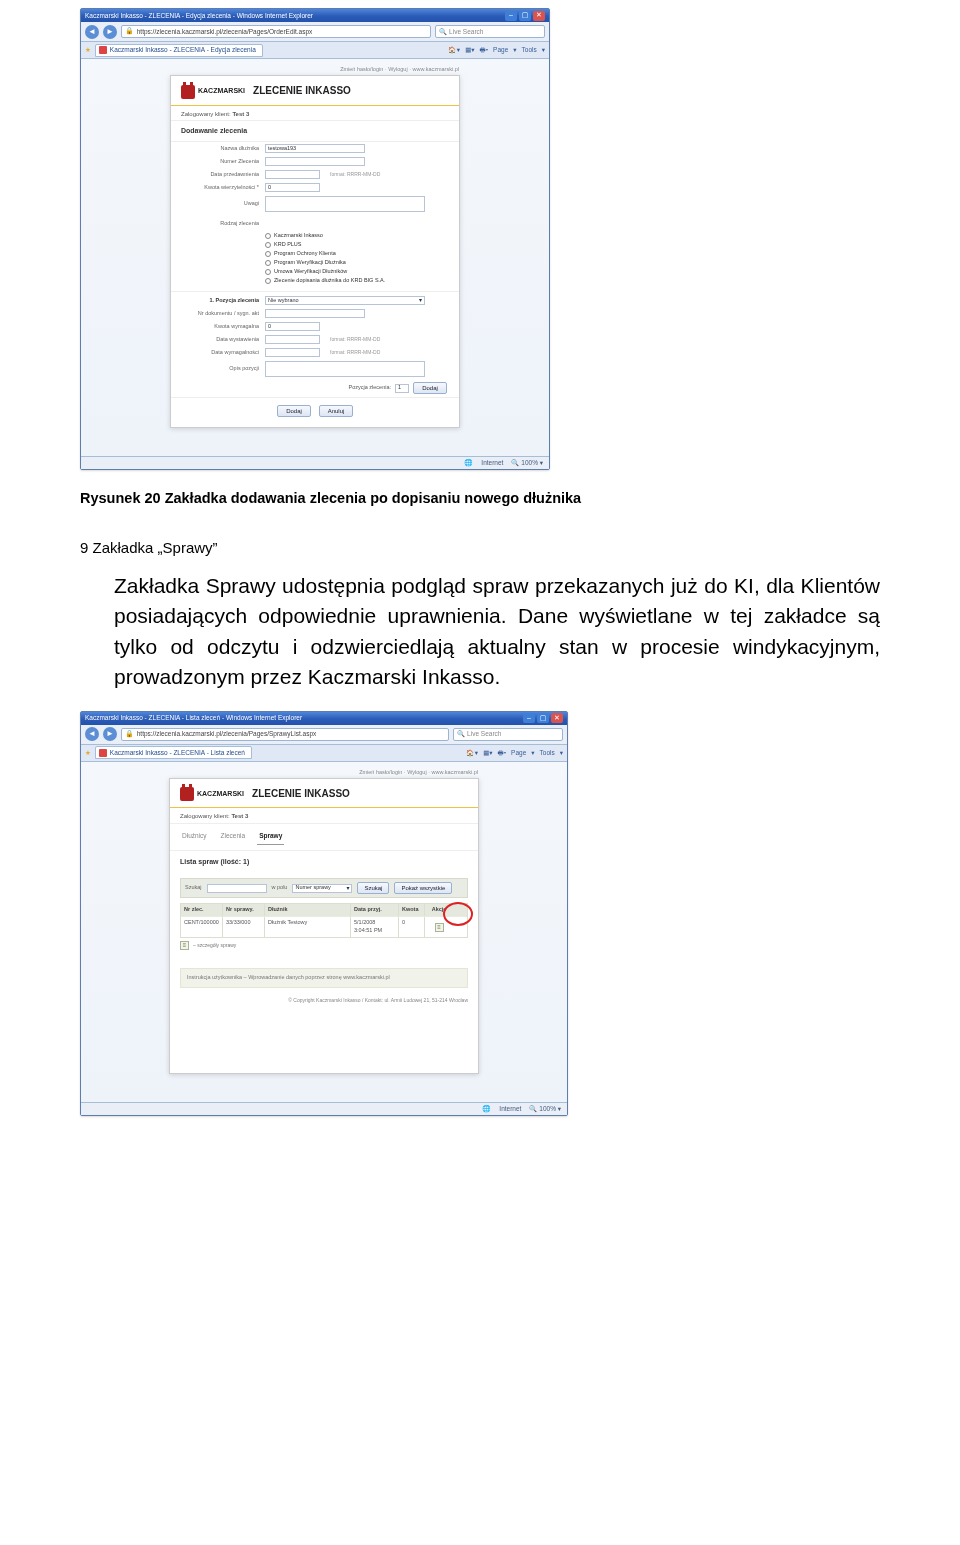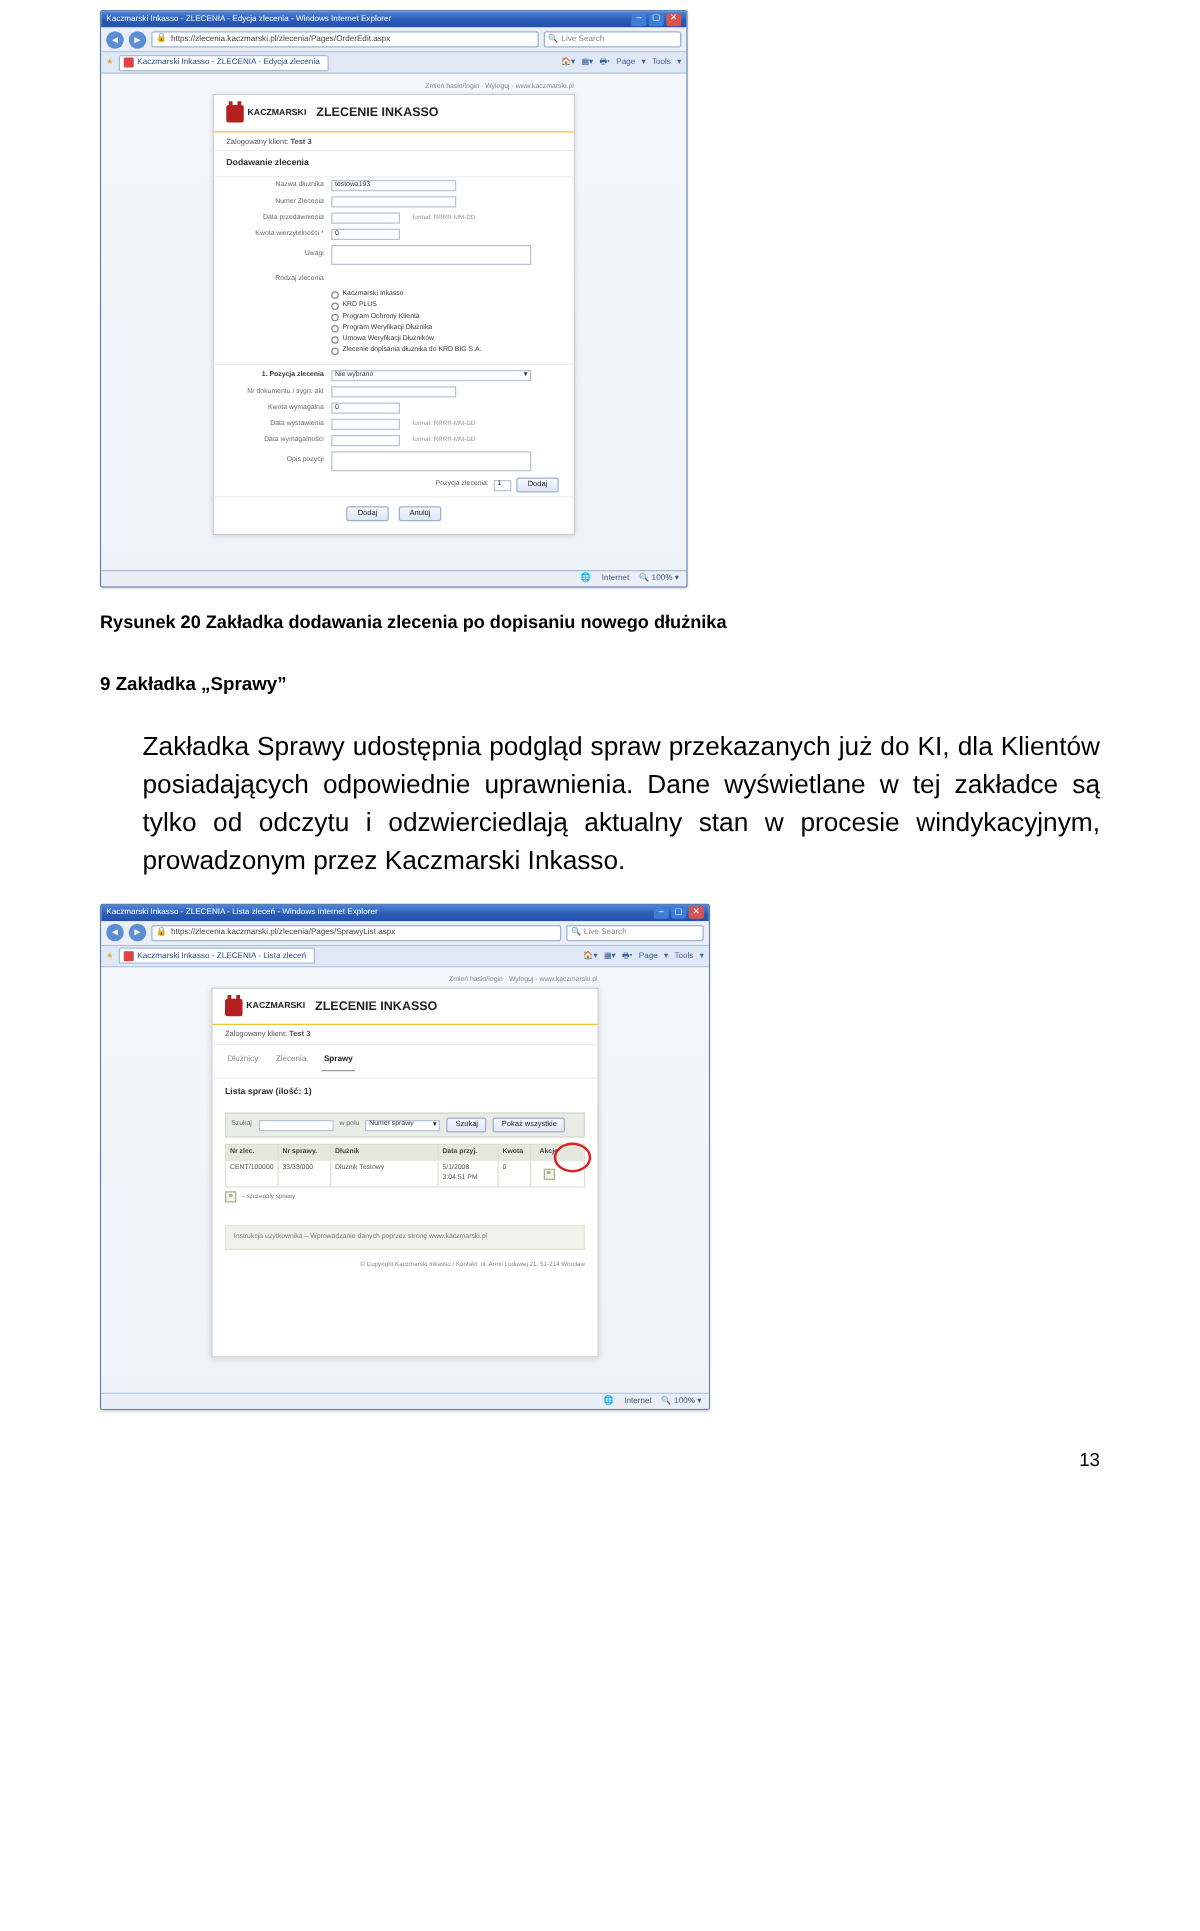--- a/index.html
+++ b/index.html
@@ -48,21 +48,21 @@
            display:flex;align-items:center;padding:2px 4px;gap:4px;}
   .ie-tab{height:13px;background:#fff;border:1px solid #a6bdd8;border-radius:2px 2px 0 0;
           padding:0 6px 0 3px;display:flex;align-items:center;gap:3px;color:#254d90;}
   .favicon{width:8px;height:8px;background:#d44; border-radius:1px;}
   .ie-toolbar{margin-left:auto;display:flex;gap:5px;color:#3a5f9a;}
   .ie-content{min-height:300px;background:linear-gradient(#f4f7fb,#eef3fa);
               display:flex;justify-content:center;padding:16px 0 28px;position:relative;}
   .panel{width:290px;background:#fff;border:1px solid #ccc;box-shadow:0 1px 5px rgba(0,0,0,.15);
          position:relative;}
   .topmeta{position:absolute;top:-10px;right:0;font-size:5.5px;color:#888;}
-  .panel-head{display:flex;align-items:flex-start;gap:8px;padding:8px 10px 6px;
+  .panel-head{display:flex;align-items:flex-end;gap:8px;padding:8px 10px 6px;
               border-bottom:1px solid #f0c040;}
   .logo-box{display:flex;align-items:center;gap:3px;}
   .logo-mark{width:14px;height:14px;background:#b32020;border-radius:2px;position:relative;}
   .logo-mark::before,.logo-mark::after{content:"";position:absolute;top:-3px;width:3px;height:5px;
     background:#b32020;}
   .logo-mark::before{left:2px;} .logo-mark::after{right:2px;}
   .logo-txt{font-weight:bold;font-size:7px;line-height:.9;color:#222;}
   .title{font-weight:bold;font-size:10px;color:#222;}
   .loggedin{font-size:6px;color:#555;padding:4px 10px 2px;border-bottom:1px solid #eee;}
   .section-h{font-weight:bold;font-size:7px;padding:5px 10px;border-bottom:1px solid #eee;color:#333;}
@@ -107,21 +107,21 @@
   .detail-ico{width:9px;height:9px;border:1px solid #aab399;background:#f2f5e8;
               display:flex;align-items:center;justify-content:center;color:#6b7a4e;font-size:6px;}
   .red-ring{position:absolute;width:30px;height:24px;border:2px solid #d22;border-radius:50%;
             pointer-events:none;}
   .instr{background:#f1f2e9;border:1px solid #e3e5d7;margin:18px 10px 6px;padding:5px 6px;
          font-size:5.5px;color:#777;}
   .copy{font-size:5px;color:#888;text-align:right;padding:3px 10px 8px;}
 
   
   .caption{font-weight:bold;font-size:14.5px;margin:6px 0 28px;}
-  .h-sec{font-weight:bold;font-size:15px;margin:6px 0 24px;}
+  .h-sec{font-weight:normal;font-size:15px;margin:6px 0 12px;}
   .para{font-size:21px;text-align:justify;margin-bottom:18px;}
   .para-indent{margin-left:34px;}
   .pagenum{text-align:right;font-size:15px;margin-top:30px;}
 </style>
 </head>
 <body>
 
 <div class="page">
 
   <div class="screenshot">
@@ -376,14 +376,13 @@
     </div>
     <div class="ie-status">
       <span class="globe">🌐</span>
       <span>Internet</span>
       <span>🔍 <span>100%</span> ▾</span>
     </div>
   </div>
 
 
 
-  <div class="pagenum">13</div>
 </div>
 
 </body></html>

